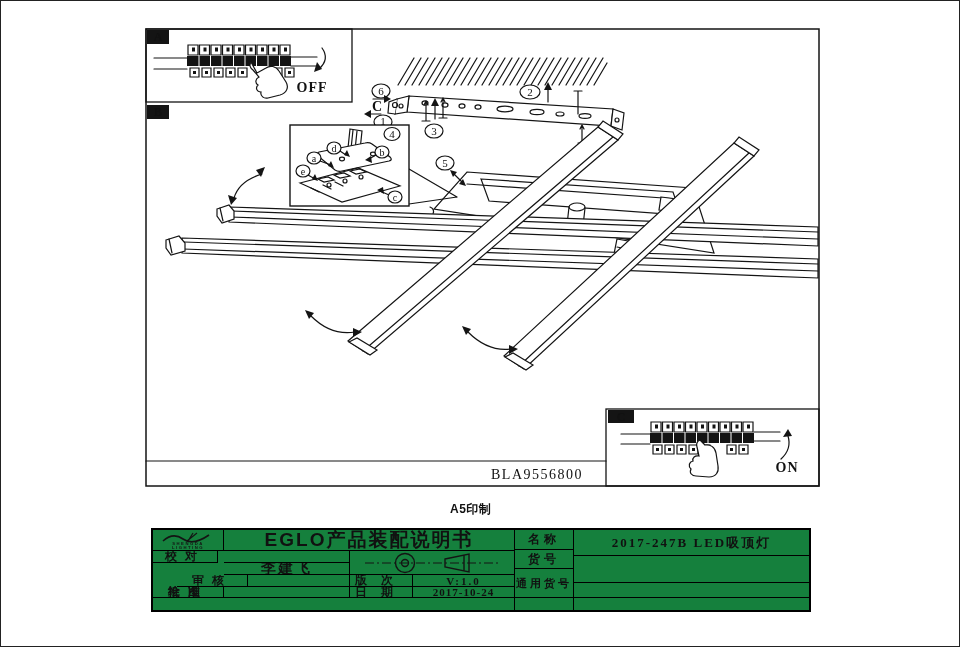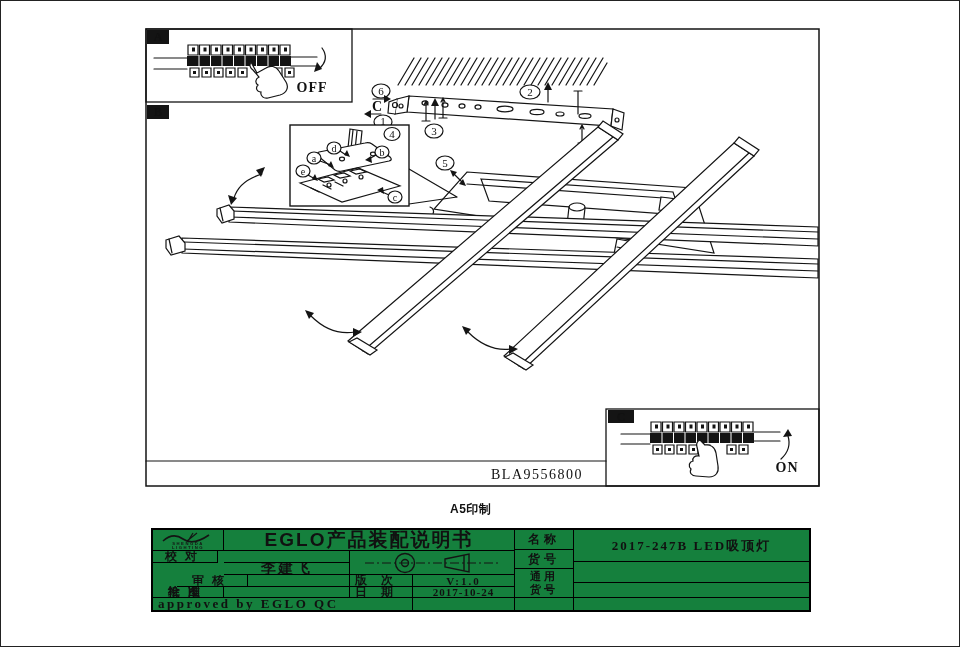--- a/index.html
+++ b/index.html
@@ -11,21 +11,21 @@
   
   .tb{position:absolute;left:150px;top:527px;width:660px;height:84px;border:2px solid #000;box-sizing:border-box;background:#15803d;}
   .cell{position:absolute;box-sizing:border-box;border-right:1.4px solid #000;border-bottom:1.4px solid #000;
         display:flex;align-items:center;justify-content:center;overflow:hidden;white-space:nowrap;
         font-size:12px;font-weight:bold;letter-spacing:8px;}
   .nbr{border-right:none}.nbb{border-bottom:none}
   .serifv{font-family:"Liberation Serif",serif;font-weight:bold;letter-spacing:2px;font-size:12px;}
   .tb-title{font-size:19px;letter-spacing:2px;font-weight:bold;}
   .approved{justify-content:flex-start;padding-left:5px;font-family:"Liberation Serif",serif;
             font-size:13px;font-weight:bold;letter-spacing:2.5px;}
-  .two-line{flex-direction:column;line-height:1.15;letter-spacing:3px;font-size:11px;}
+  .two-line{flex-direction:row;line-height:1.15;letter-spacing:3px;font-size:11px;}
   .wide{letter-spacing:14px;}
 </style>
 </head>
 <body>
 
 <div class="page">
 
 <svg class="draw" width="960" height="647" viewBox="0 0 960 647">
   <g stroke="#141414" stroke-width="1.2" fill="none" stroke-linecap="round">
 
@@ -281,25 +281,24 @@
   <div class="cell" style="left:0;top:45px;width:71px;height:12px;margin-left:24px;">审核</div>
   <div class="cell serifv" style="left:71px;top:45px;width:126px;height:12px;"></div>
   <div class="cell wide" style="left:197px;top:45px;width:63px;height:12px;">版次</div>
   <div class="cell serifv" style="left:260px;top:45px;width:102px;height:12px;font-size:11px;">V:1.0</div>
 
   <div class="cell" style="left:0;top:57px;width:71px;height:11px;">批准</div>
   <div class="cell serifv" style="left:71px;top:57px;width:126px;height:11px;"></div>
   <div class="cell wide" style="left:197px;top:57px;width:63px;height:11px;">日期</div>
   <div class="cell serifv" style="left:260px;top:57px;width:102px;height:11px;font-size:11px;letter-spacing:1px;">2017-10-24</div>
 
-  <div class="cell approved nbb" style="left:0;top:68px;width:260px;height:12px;">approved by EGLO QC</div>
   <div class="cell nbb" style="left:260px;top:68px;width:102px;height:12px;"></div>
 
   <div class="cell" style="left:362px;top:0;width:59px;height:20px;letter-spacing:4px;">名称</div>
-  <div class="cell serifv nbr" style="left:421px;top:0;width:235px;height:32px;font-size:13px;">2017-247B LED吸顶灯</div>
+  <div class="cell serifv nbr" style="left:421px;top:0;width:235px;height:26px;font-size:13px;">2017-247B LED吸顶灯</div>
 
   <div class="cell" style="left:362px;top:20px;width:59px;height:19px;letter-spacing:4px;">货号</div>
 
   <div class="cell two-line" style="left:362px;top:39px;width:59px;height:29px;">
     <span>通用</span>
     <span>货号</span>
   </div>
   <div class="cell nbr" style="left:421px;top:39px;width:235px;height:14px;"></div>
   <div class="cell nbr" style="left:421px;top:53px;width:235px;height:15px;"></div>
 

